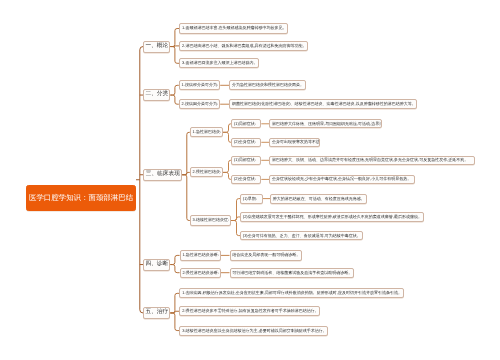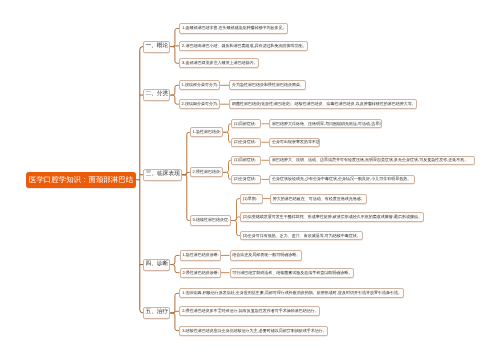--- a/index.html
+++ b/index.html
@@ -57,21 +57,21 @@
       <path d="M139.8 264.55H143.4" fill="none" stroke="#a05c2c" stroke-width="1" stroke-linecap="butt" stroke-linejoin="round"></path>
       <path d="M170.3 264.55H172.70000000000002Q174.9 264.55 174.9 262.35V257.59999999999997Q174.9 255.39999999999998 177.1 255.39999999999998H179.6" fill="none" stroke="#b06a33" stroke-width="0.95" stroke-linecap="butt" stroke-linejoin="round"></path>
       <path d="M220.8 255.39999999999998H229.5" fill="none" stroke="#c17d45" stroke-width="0.95" stroke-linecap="butt" stroke-linejoin="round"></path>
       <path d="M170.3 264.55H172.70000000000002Q174.9 264.55 174.9 266.75V270.5Q174.9 272.7 177.1 272.7H179.6" fill="none" stroke="#b06a33" stroke-width="0.95" stroke-linecap="butt" stroke-linejoin="round"></path>
       <path d="M220.8 272.7H229.5" fill="none" stroke="#c17d45" stroke-width="0.95" stroke-linecap="butt" stroke-linejoin="round"></path>
       <path d="M170.3 312.95H172.70000000000002Q174.9 312.95 174.9 310.75V295.55Q174.9 293.35 177.1 293.35H179.4" fill="none" stroke="#b06a33" stroke-width="0.95" stroke-linecap="butt" stroke-linejoin="round"></path>
       <path d="M170.3 312.95H174.05Q174.9 312.95 174.9 312.1V312.1Q174.9 311.25 175.75 311.25H179.4" fill="none" stroke="#b06a33" stroke-width="0.95" stroke-linecap="butt" stroke-linejoin="round"></path>
       <path d="M170.3 312.95H172.70000000000002Q174.9 312.95 174.9 315.15V328.35Q174.9 330.55 177.1 330.55H179.4" fill="none" stroke="#b06a33" stroke-width="0.95" stroke-linecap="butt" stroke-linejoin="round"></path>
     </svg>
   <div id="nodes">
-    <div class="node root" style="left: 26px; top: 172px; width: 110px; height: 16px; background: rgb(236, 91, 9); border-color: rgb(236, 91, 9); color: rgb(255, 255, 255);">
+    <div class="node root" style="left: 26px; top: 185px; width: 110px; height: 26px; background: rgb(236, 91, 9); border-color: rgb(236, 91, 9); color: rgb(255, 255, 255);">
       <span>医学口腔学知识：面颈部淋巴结</span>
     </div>
     <div class="node lvl2" style="left: 143.4px; top: 40.5px; width: 26.9px; height: 12.1px; background: rgb(253, 252, 251); border-color: rgb(208, 181, 164); color: rgb(43, 43, 43);">
       <span>一、概论</span>
     </div>
     <div class="node lvl3" style="left: 179.3px; top: 23.4px; width: 109.1px; height: 10.2px; background: rgb(253, 252, 251); border-color: rgb(208, 181, 164); color: rgb(43, 43, 43);">
       <span>1.面颈部淋巴结丰富,在头颈部感染及肿瘤转移中均较多见。</span>
     </div>
     <div class="node lvl3" style="left: 179.3px; top: 40.8px; width: 129.1px; height: 10.2px; background: rgb(253, 252, 251); border-color: rgb(208, 181, 164); color: rgb(43, 43, 43);">
       <span>2.淋巴结由淋巴小结、髓质和淋巴窦组成,具有滤过和免疫防御等功能。</span>

